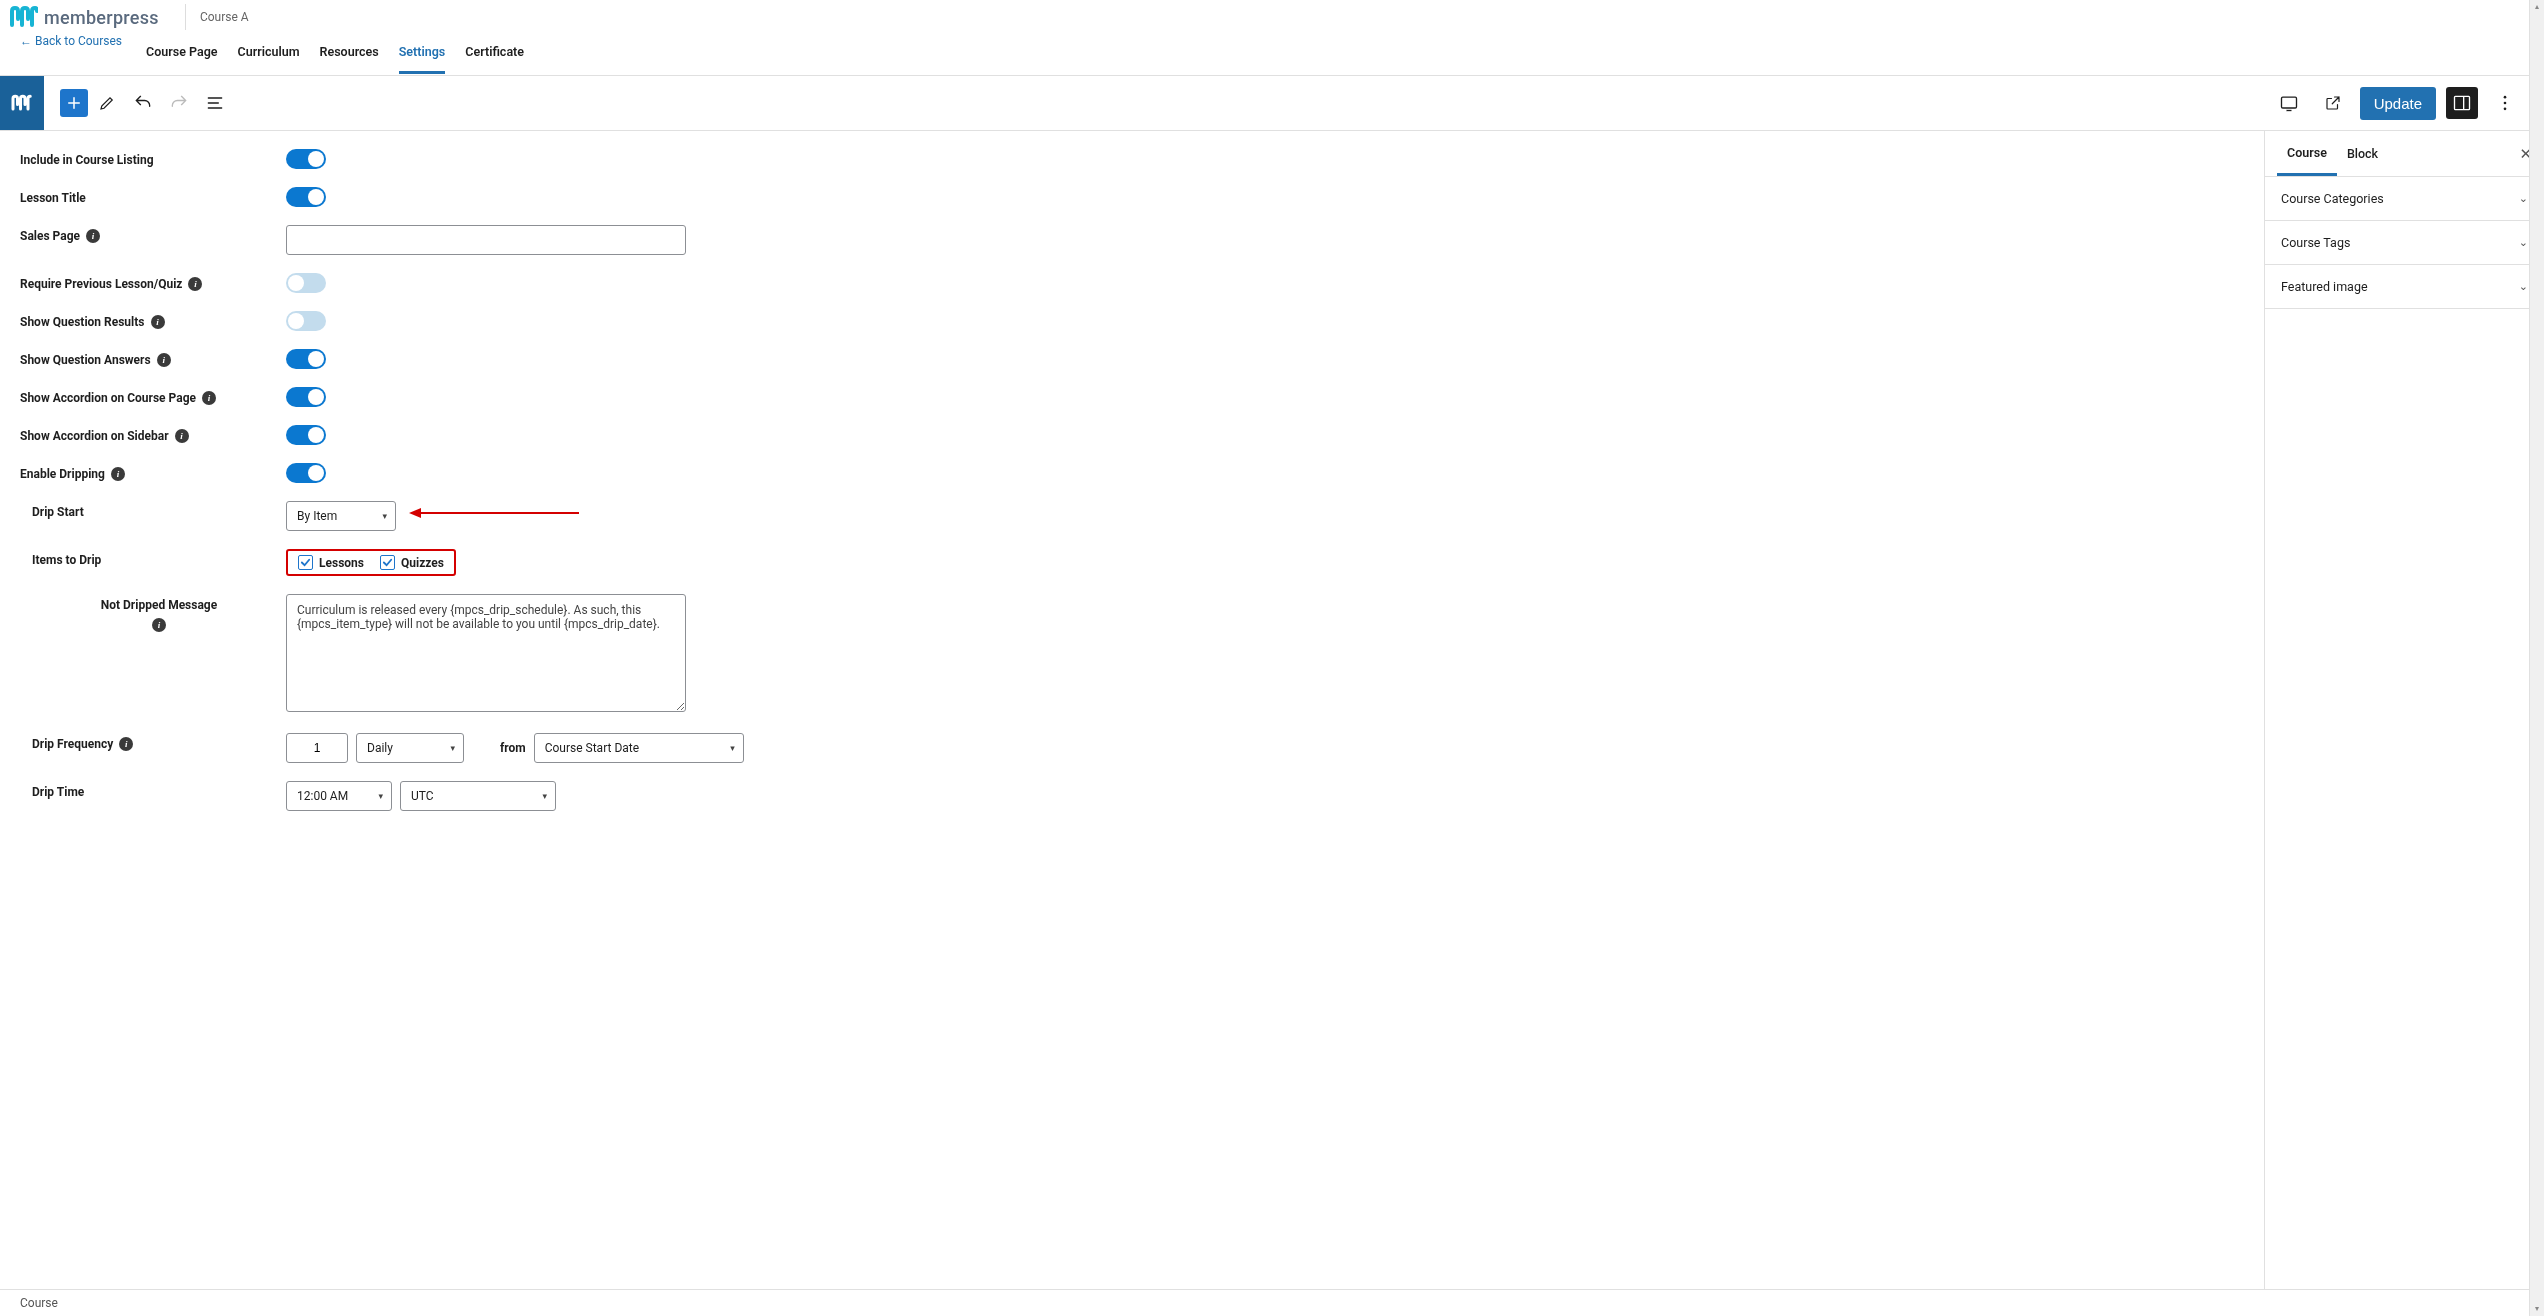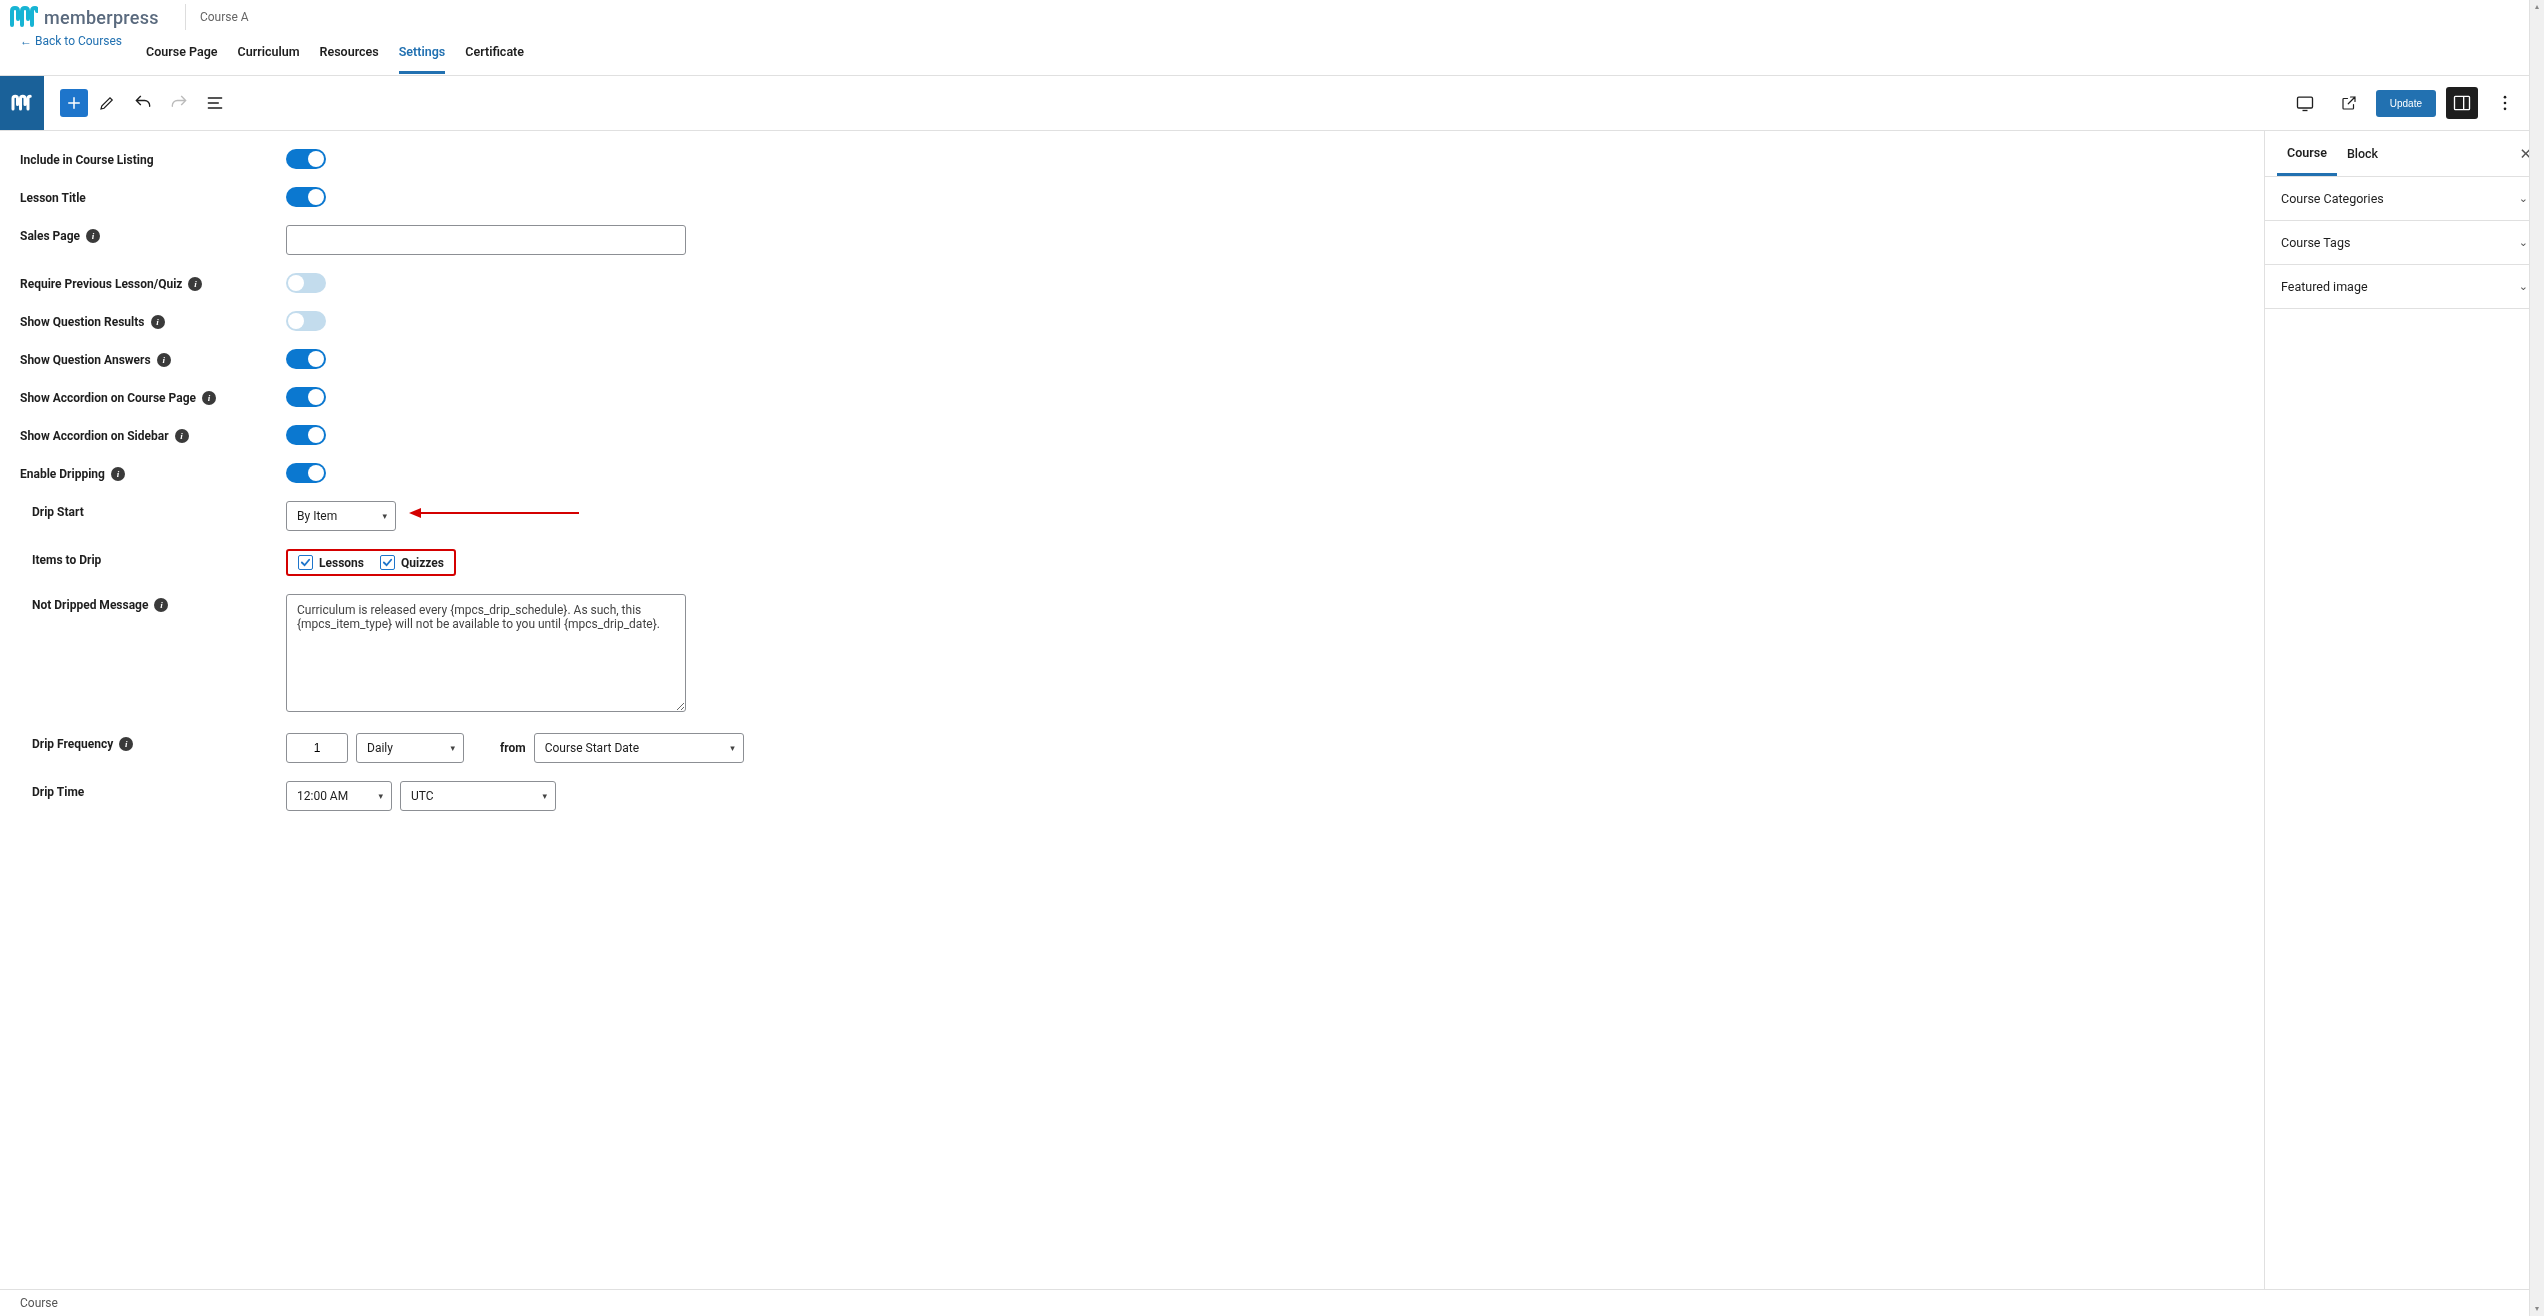--- a/index.html
+++ b/index.html
@@ -143,21 +143,21 @@
   display: flex;
   align-items: center;
   gap: 10px;
   padding-right: 22px;
 }
 .editor-right .tool-icon { margin-left: 0; }
 .update-btn {
   background: #2271b1;
   color: #fff;
   border: none;
-  font-size: 10px;
+  font-size: 15px;
   padding: 8px 14px;
   border-radius: 3px;
   cursor: pointer;
 }
 .settings-panel-btn {
   width: 32px;
   height: 32px;
   background: #1e1e1e;
   border-radius: 3px;
   display: flex;
@@ -589,21 +589,21 @@
                   <path d="M2 6l3 3 5-6" stroke="#1e75cb" stroke-width="2" fill="none" stroke-linecap="round"></path>
                 </svg>
             </span>
             <span>Quizzes</span>
           </label>
         </div>
       </div>
     </div>
 
     <div class="form-row">
-      <div class="row-label" style="padding-left:12px;">
+      <div class="row-label" style="padding-left:12px;flex-direction:column;">
         <span>Not Dripped Message</span>
         <span class="info-icon">i</span>
       </div>
       <div class="row-control">
         <textarea class="textarea-input" style="">Curriculum is released every {mpcs_drip_schedule}. As such, this {mpcs_item_type} will not be available to you until {mpcs_drip_date}.</textarea>
       </div>
     </div>
 
     <div class="form-row">
       <div class="row-label" style="padding-left:12px;">

